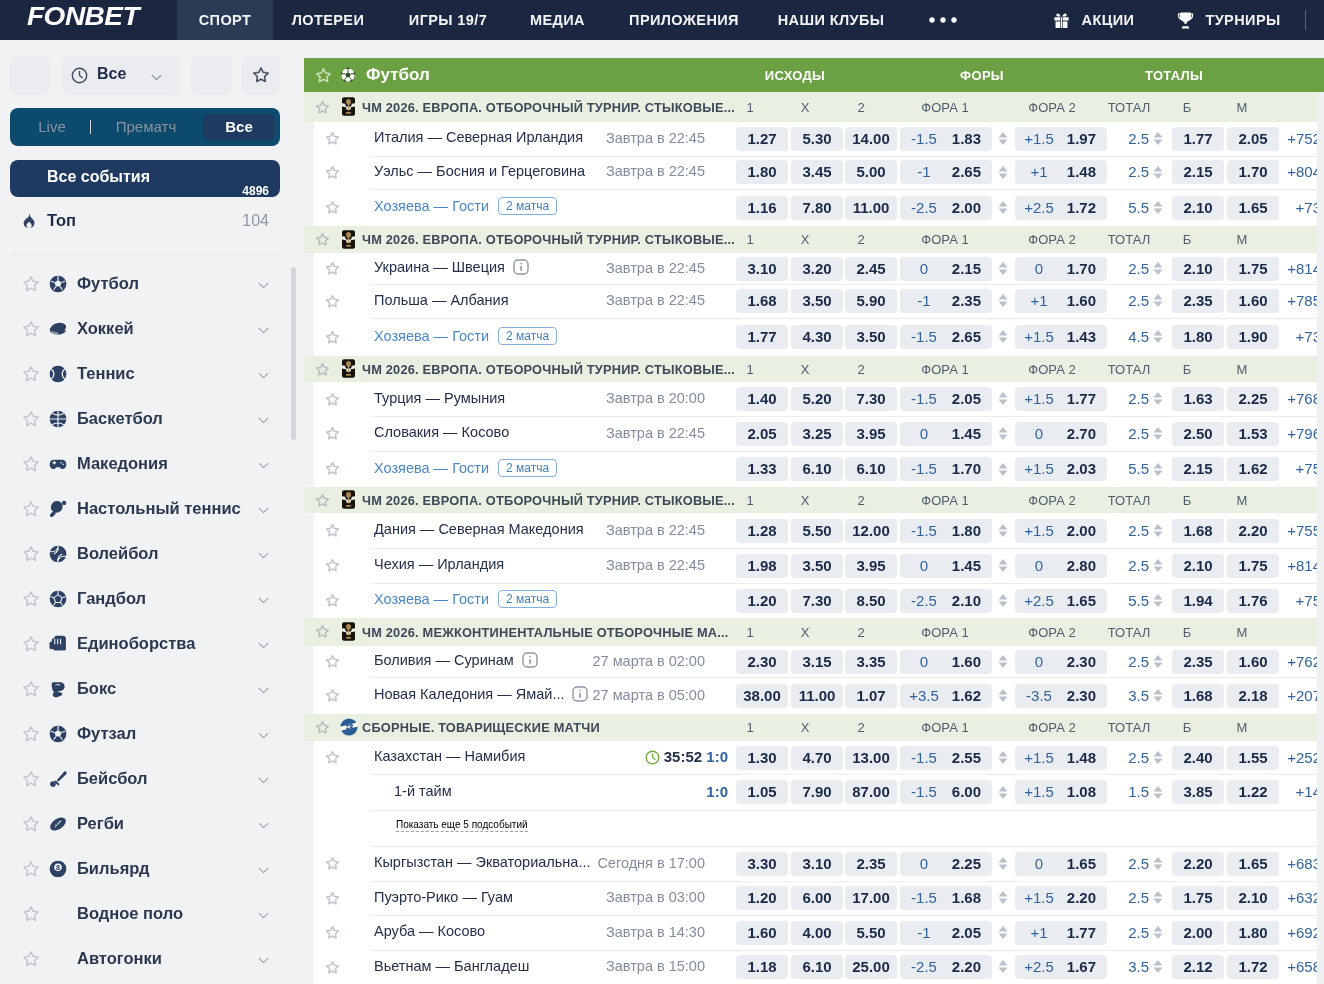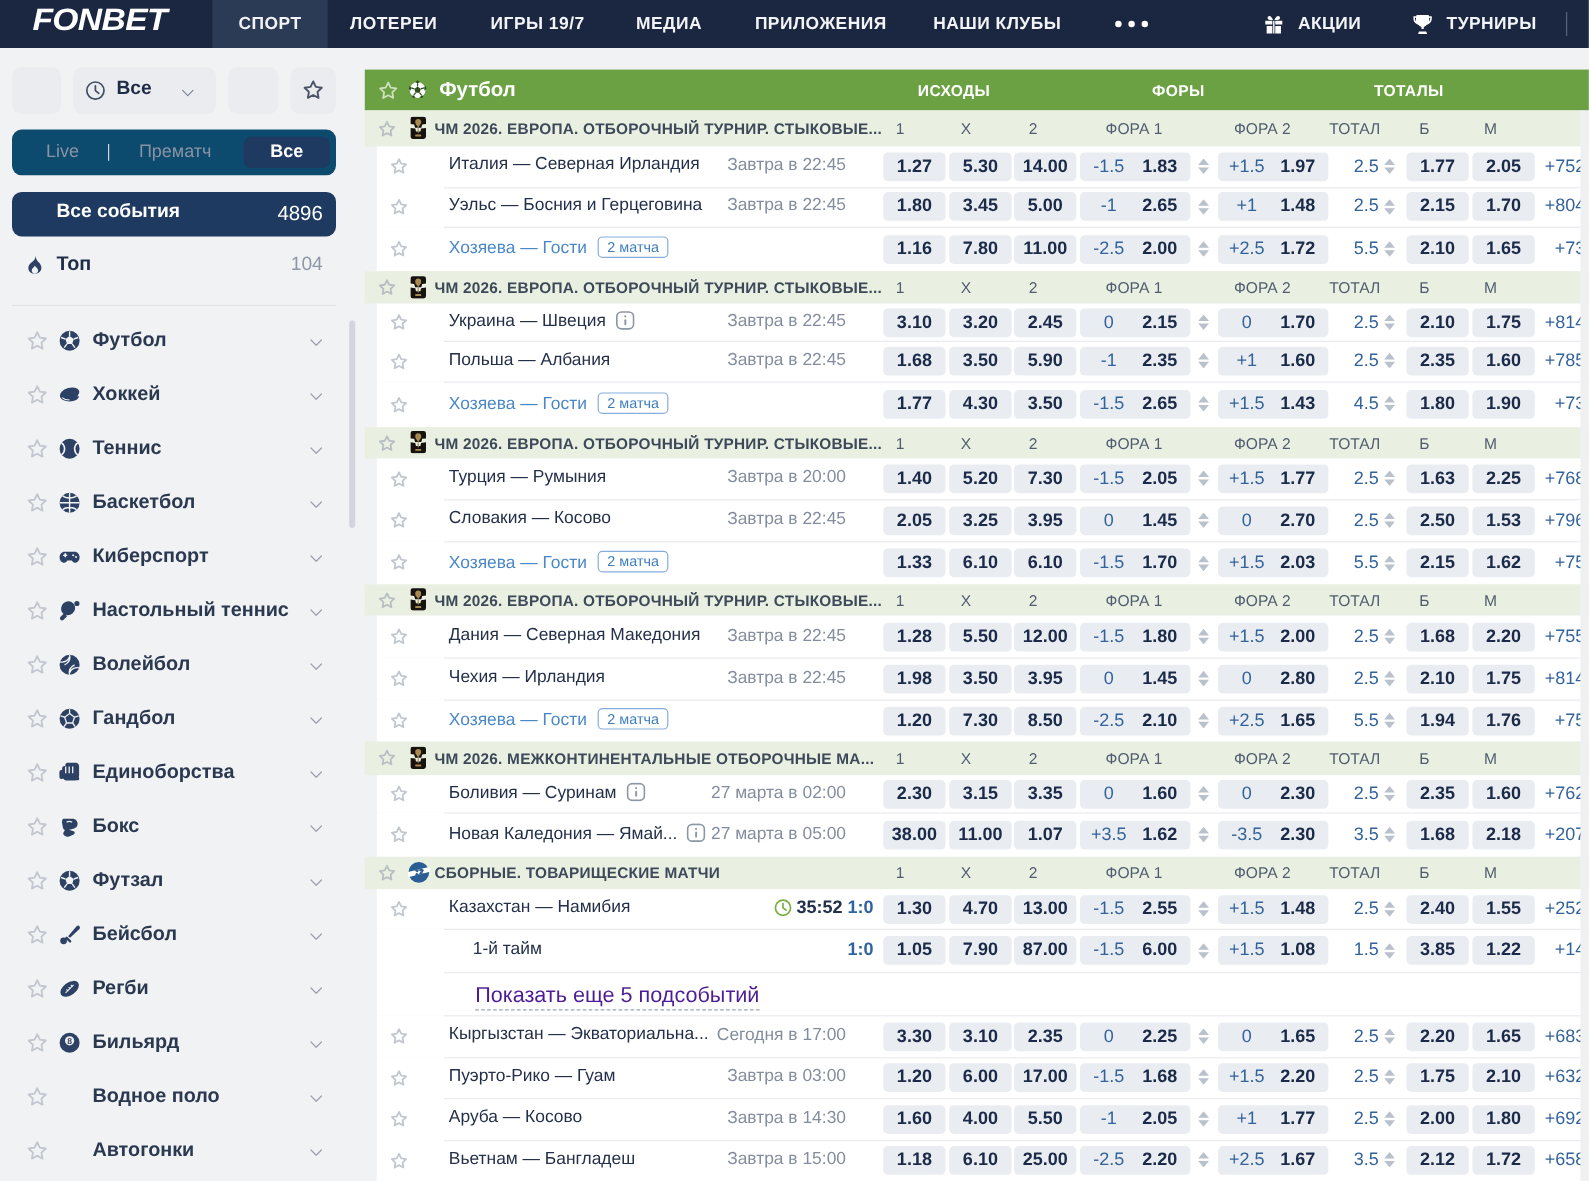--- a/index.html
+++ b/index.html
@@ -13,21 +13,21 @@
 .navactive{background:#2c3b55}
 .navsep{position:absolute;left:1305px;top:10px;width:1px;height:20px;background:#5a657a}
 
 .sbbtn{position:absolute;background:#eaecef;border-radius:8px}
 .toggle{position:absolute;left:10px;top:108px;width:270px;height:38px;background:#0c4a6e;border-radius:8px}
 .tglgrey{position:absolute;top:0;height:38px;line-height:38px;color:#8a93a3;font-size:15px;font-weight:500;text-align:center}
 .tglpill{position:absolute;left:193px;top:6px;width:72px;height:26px;background:#1e3a60;border-radius:6px;
  color:#fff;font-size:15px;font-weight:700;text-align:center;line-height:26px}
 .allev{position:absolute;left:10px;top:160px;width:270px;height:37px;background:#1e3a60;border-radius:8px;color:#fff}
 .allev .t{position:absolute;left:37px;top:8px;font-size:16px;font-weight:700}
-.allev .n{position:absolute;right:11px;top:8px;font-size:17px;font-weight:400}
+.allev .n{position:absolute;right:11px;top:24px;font-size:12px;font-weight:700}
 .toprow{position:absolute;left:10px;top:203px;width:270px;height:36px}
 .sport{position:absolute;left:0;width:296px;height:45px}
 .sport .nm{position:absolute;left:77px;top:12px;font-size:16.5px;font-weight:700;color:#2a3850}
 .divider{position:absolute;left:10px;top:254px;width:270px;height:1px;background:#e2e4e8}
 .sbscroll{position:absolute;left:291px;top:267px;width:5px;height:173px;border-radius:3px;background:#d2d5db}
 
 .greenbar{position:absolute;left:304px;top:58px;width:1020px;height:34px;background:#6ba143}
 .greenbar .title{position:absolute;left:62px;top:7px;font-size:17px;font-weight:700;color:#fff}
 .gcol{position:absolute;top:10px;font-size:13px;font-weight:700;color:#fff;letter-spacing:.3px;transform:translateX(-50%)}
 .lrow{position:absolute;left:304px;width:1013px;background:#e9f0e1}
@@ -44,21 +44,21 @@
 .cb{left:858px;width:52px}.cm{left:913px;width:52px}
 .fp{position:absolute;top:0;left:0;width:48px;text-align:center;font-weight:400;color:#33639b}
 .fv{position:absolute;top:0;right:11px;font-weight:700}
 .tot{position:absolute;left:775px;width:60px;text-align:right;font-size:15px;color:#33639b;line-height:24px}
 .plus{position:absolute;left:926px;width:81px;text-align:right;font-size:15px;color:#33639b;line-height:24px}
 .sort{position:absolute;top:11px;width:10px;height:13px}
 .hg{color:#4a87c7!important;font-weight:400!important}
 .badge{display:inline-block;margin-left:9px;padding:0 7px;border:1px solid #85aedd;border-radius:4px;
  color:#3f7fc0;font-size:12px;font-weight:400;line-height:16px;position:relative;top:-1px}
 .info{display:inline-block;vertical-align:-3px;margin-left:8px}
-.showmore{position:absolute;left:82px;font-size:18px;color:#4c1d95;
+.showmore{position:absolute;left:82px;font-size:10px;color:#000000;
  border-bottom:1px dashed #9aa2b2;padding-bottom:1px}
 .live{position:absolute;left:230px;width:184px;text-align:right;white-space:nowrap}
 .score{color:#2d63a0;font-weight:700;font-size:15px}
 .ltime{color:#22304a;font-weight:700;font-size:15px}
 .mscroll{position:absolute;left:1317px;top:92px;width:7px;height:892px;background:#eef0f1}
 </style></head><body>
 <div class="nav">
     <div class="logo">FONBET</div>
     <div class="navitem navactive" style="left:177px;width:96px">СПОРТ</div>
     <div class="navitem" style="left:289px;width:78px">ЛОТЕРЕИ</div>
@@ -177,21 +177,21 @@
     <svg class="abs" style="left:22px;top:13px" width="18" height="18" viewBox="0 0 24 24">
       <path d="M12 2.5l2.95 5.98 6.6.96-4.78 4.65 1.13 6.57L12 17.56l-5.9 3.1 1.13-6.57L2.45 9.44l6.6-.96z" fill="none" stroke="#c2c7cf" stroke-width="2.00" stroke-linejoin="round"></path>
     </svg>
     <svg class="abs" style="left:48px;top:12px" width="20" height="20" viewBox="0 0 24 24">
       <path d="M7 7h10c3 0 5 2.5 5 5.5S20 18 17.5 18c-1.8 0-2.6-1.2-3.3-2.2H9.8C9.1 16.8 8.3 18 6.5 18 4 18 2 15.5 2 12.5S4 7 7 7z" fill="#2c4163"></path>
       <rect x="5.4" y="9.6" width="4.4" height="1.7" rx="0.8" fill="#f1f2f4"></rect>
       <rect x="6.8" y="8.2" width="1.7" height="4.4" rx="0.8" fill="#f1f2f4"></rect>
       <circle cx="15.6" cy="10.5" r="1" fill="#f1f2f4"></circle>
       <circle cx="18.4" cy="12.3" r="1" fill="#f1f2f4"></circle>
     </svg>
-    <div class="nm">Киберспорт</div>
+    <div class="nm">Македония</div>
     <svg class="abs" style="left:257px;top:17px" width="13" height="13" viewBox="0 0 24 24">
       <path d="M4 8l8 8 8-8" fill="none" stroke="#9aa1ad" stroke-width="1.9" stroke-linecap="round" stroke-linejoin="round"></path>
     </svg>
   </div>
 <div class="sport" style="top:487px">
     <svg class="abs" style="left:22px;top:13px" width="18" height="18" viewBox="0 0 24 24">
       <path d="M12 2.5l2.95 5.98 6.6.96-4.78 4.65 1.13 6.57L12 17.56l-5.9 3.1 1.13-6.57L2.45 9.44l6.6-.96z" fill="none" stroke="#c2c7cf" stroke-width="2.00" stroke-linejoin="round"></path>
     </svg>
     <svg class="abs" style="left:48px;top:12px" width="20" height="20" viewBox="0 0 24 24">
       <circle cx="19.3" cy="4.7" r="2.6" fill="#2c4163"></circle>

